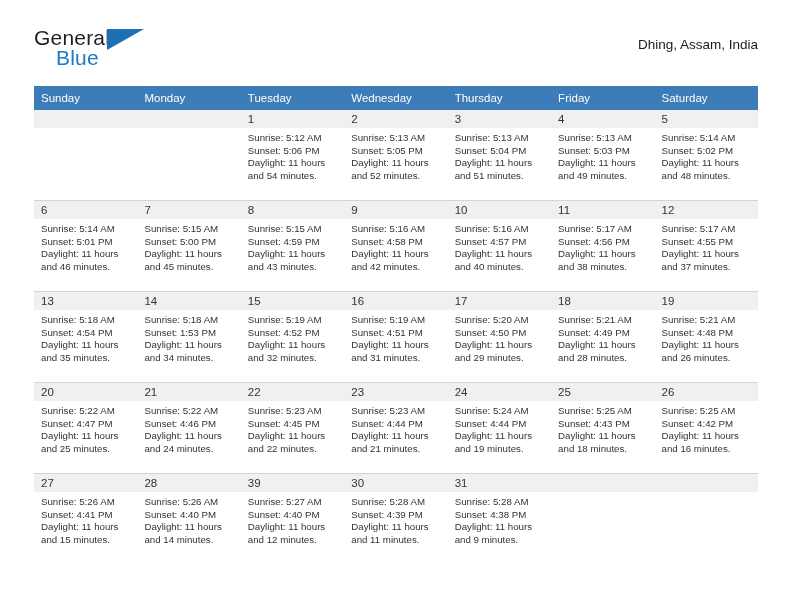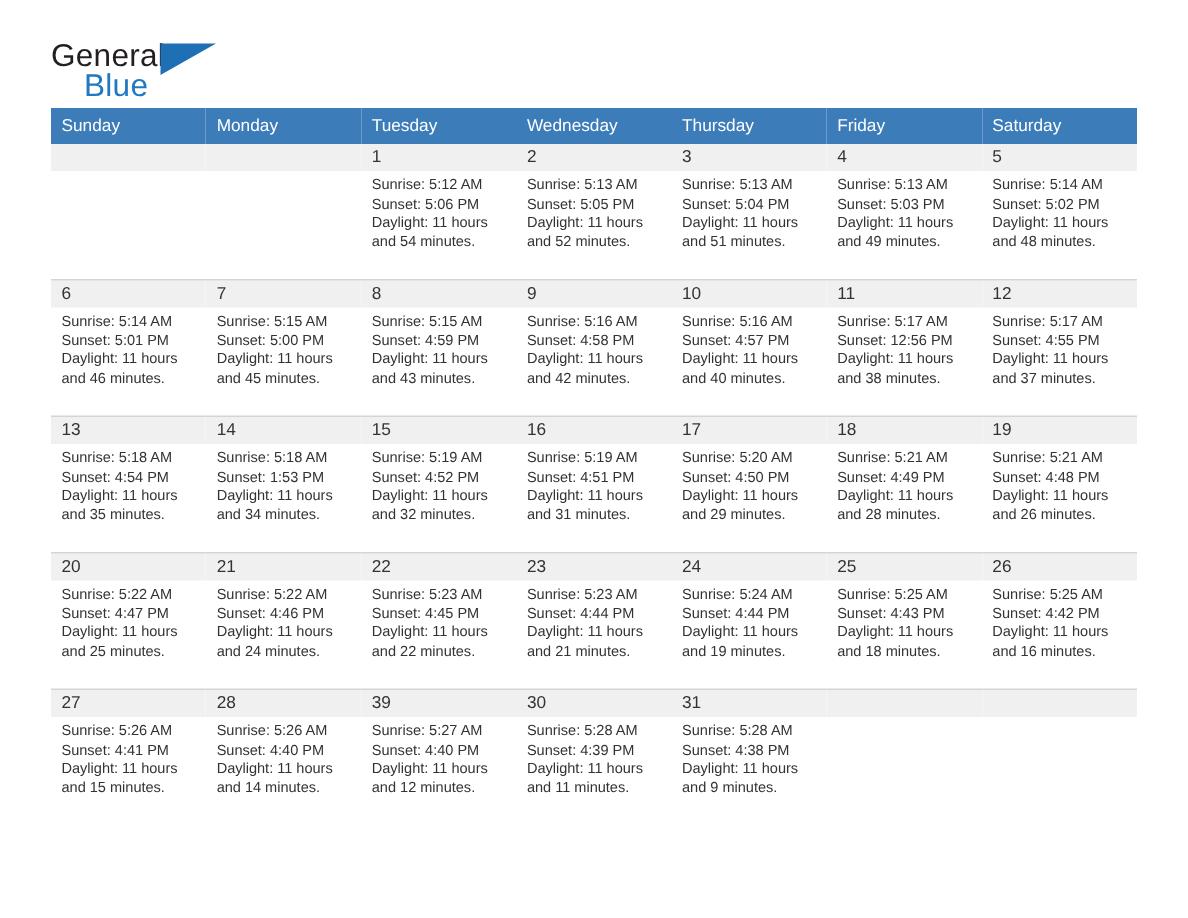--- a/index.html
+++ b/index.html
@@ -81,21 +81,21 @@
     font-size: 13.5px;
     font-weight: 400;
     color: #1a1a1a;
     line-height: 20px;
     margin-top: 7px;
     white-space: nowrap;
   }
 
   
   .calendar {
-    margin-top: 0;
+    margin-top: 14px;
     width: 724px;
     border-collapse: collapse;
     table-layout: fixed;
   }
   .calendar th {
     background: #3b7cb9;
     color: #ffffff;
     font-size: 11.5px;
     font-weight: 400;
     text-align: left;
@@ -147,20 +147,21 @@
 
   <div class="top-bar">
 
     <div class="brand">
       <span class="brand-general">General</span>
       <span class="brand-triangle"></span>
       <span class="brand-blue">Blue</span>
     </div>
 
     <div class="title-block">
+      <div class="cal-subtitle">Dhing, Assam, India</div>
     </div>
 
   </div>
 
   <table class="calendar">
     <thead>
       <tr>
         <th>Sunday</th>
         <th>Monday</th>
         <th>Tuesday</th>
@@ -292,21 +293,21 @@
                 <div>Daylight: 11 hours</div>
                 <div>and 40 minutes.</div>
               </div>
             </div>
           </td>
           <td>
             <div class="cell-inner">
               <div class="daynum">11</div>
               <div class="details">
                 <div>Sunrise: 5:17 AM</div>
-                <div>Sunset: 12:56 PM</div>
+                <div>Sunset: 4:56 PM</div>
                 <div>Daylight: 11 hours</div>
                 <div>and 38 minutes.</div>
               </div>
             </div>
           </td>
           <td>
             <div class="cell-inner">
               <div class="daynum">12</div>
               <div class="details">
                 <div>Sunrise: 5:17 AM</div>

